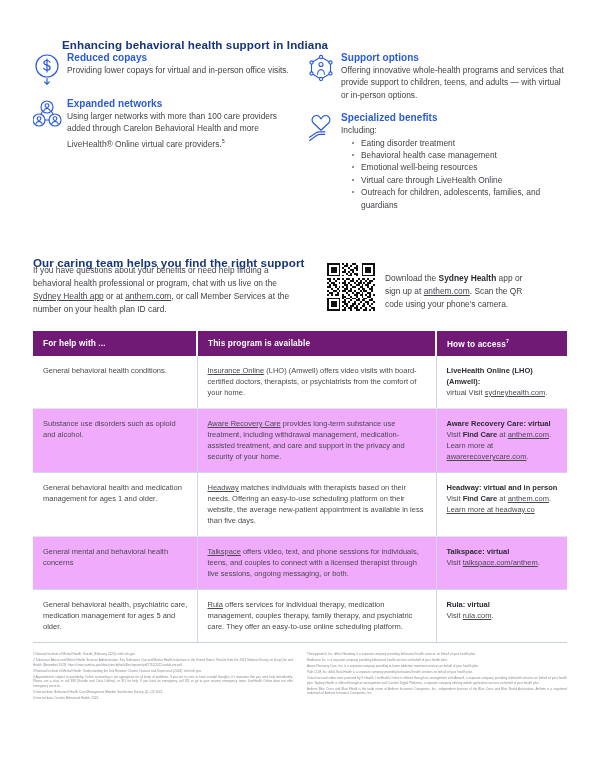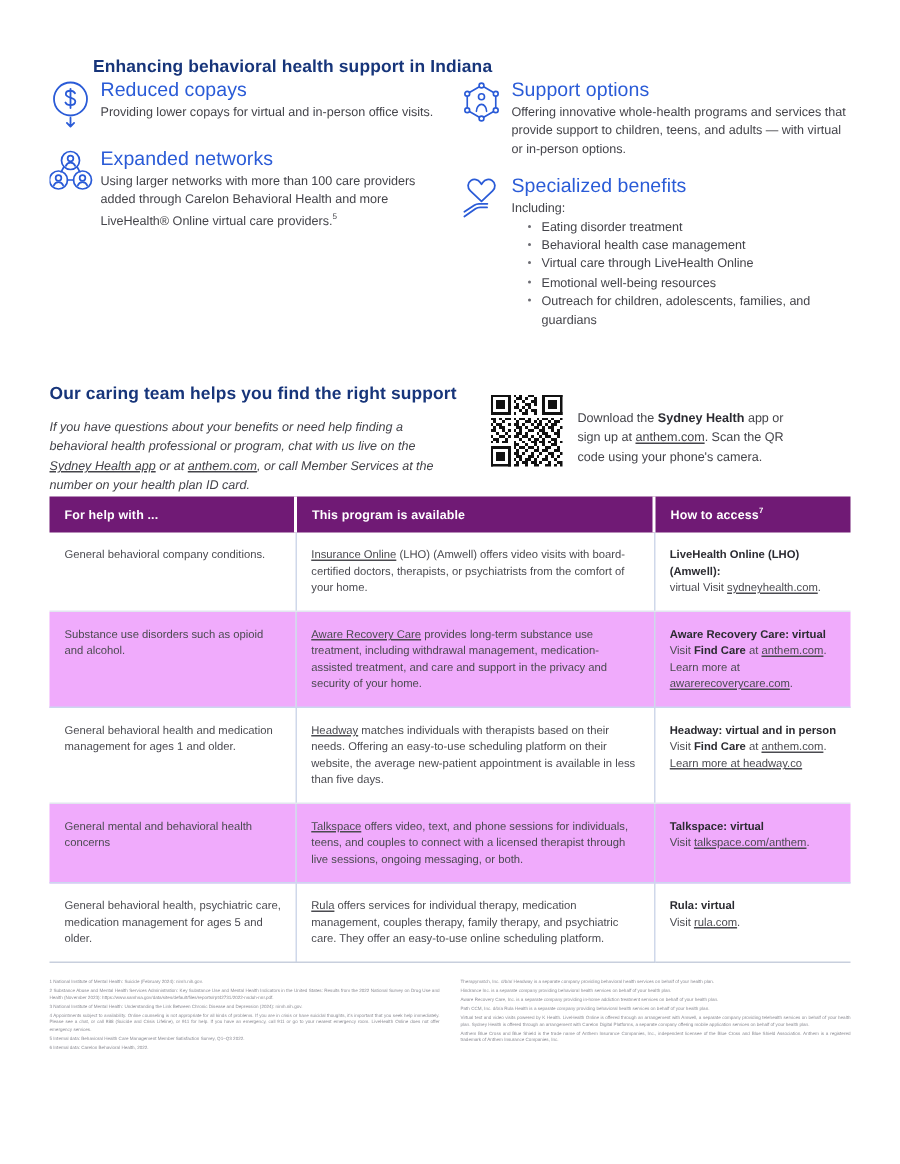--- a/index.html
+++ b/index.html
@@ -28,22 +28,22 @@
   #col-left{left:33px;top:52px;}
   #col-right{left:307px;top:52px;}
 
   .feature{display:flex;align-items:flex-start;margin-bottom:11px;}
   .feature .icon{width:34px;flex:0 0 34px;padding-top:1px;}
   .feature .icon svg{display:block;}
   .feature .body{flex:1;}
   .feature h3{
     margin:0 0 1px 0;
     color:#2a5bd7;
-    font-size:13px;
-    font-weight:normal;
+    font-size:10px;
+    font-weight:bold;
     letter-spacing:.05px;
   }
   .feature p{
     margin:0;
     font-size:8.4px;
     line-height:12.4px;
     color:#44444a;
   }
   .feature p .sup{font-size:5.4px;vertical-align:super;}
   .benefit-list{margin:0;padding:0 0 0 11px;list-style:none;}
@@ -54,22 +54,22 @@
     color:#44444a;
     padding-left:9px;
   }
   .benefit-list li:before{
     content:"";position:absolute;left:0;top:5px;
     width:2px;height:2px;background:#6b6b72;border-radius:50%;
   }
 
   
   #team-copy{
-    position:absolute;left:33px;top:270px;width:262px;
-    font-size:8.4px;line-height:12.8px;color:#44444a;font-style:italic;
+    position:absolute;left:33px;top:256px;width:262px;
+    font-size:8.4px;line-height:12.8px;color:#44444a;
   }
   #team-copy a{color:#44444a;text-decoration:underline;}
   #qr-wrap{position:absolute;left:327px;top:263px;}
   #qr-code{width:48px;height:48px;display:block;}
   #qr-text{
     position:absolute;left:385px;top:264px;width:150px;
     font-size:8.4px;line-height:12.8px;color:#44444a;
   }
   #qr-text a{color:#44444a;text-decoration:underline;}
   #qr-text b{font-weight:bold;color:#2b2b31;}
@@ -196,22 +196,22 @@
           <path d="M2.6 27.4 10 22.2c.9-.6 2-.9 3.1-.9h4.6" stroke-linecap="round" stroke-linejoin="round"></path>
           <path d="M2.6 24.2 9.2 19.8c.9-.6 2-.9 3.1-.9h5.6" stroke-linecap="round" stroke-linejoin="round"></path>
         </svg>
       </div>
       <div class="body">
         <h3>Specialized benefits</h3>
         <p>Including:</p>
         <ul class="benefit-list">
           <li>Eating disorder treatment</li>
           <li>Behavioral health case management</li>
+          <li>Emotional well-being resources</li>
           <li>Virtual care through LiveHealth Online</li>
-          <li>Emotional well-being resources</li>
           <li>Outreach for children, adolescents, families, and guardians</li>
         </ul>
       </div>
     </div>
 
   </div>
 
   <h2 class="section-title" id="team-heading">Our caring team helps you find the right support</h2>
 
   <p id="team-copy"><span>If you have questions about your benefits or need help finding a behavioral health professional or program, chat with us live on the </span><a href="#">Sydney Health app</a><span> or at </span><a href="#">anthem.com</a><span>, or call Member Services at the number on your health plan ID card.</span></p>
@@ -393,21 +393,21 @@
       </colgroup>
     <thead>
       <tr>
         <th>For help with ...</th>
         <th>This program is available</th>
         <th><span>How to access</span><span class="sup">7</span></th>
       </tr>
     </thead>
     <tbody>
       <tr>
-        <td>General behavioral company conditions.</td>
+        <td>General behavioral health conditions.</td>
         <td><a href="#">Insurance Online</a><span> (LHO) (Amwell) offers video visits with board-certified doctors, therapists, or psychiatrists from the comfort of your home.</span></td>
         <td class="access">
           <span class="title">LiveHealth Online (LHO)(Amwell):</span>
           <span><span>virtual Visit </span><a href="#">sydneyhealth.com</a><span>.</span></span>
         </td>
       </tr>
       <tr class="alt">
         <td>Substance use disorders such as opioid and alcohol.</td>
         <td><a href="#">Aware Recovery Care</a><span> provides long-term substance use treatment, including withdrawal management, medication-assisted treatment, and care and support in the privacy and security of your home.</span></td>
         <td class="access">

